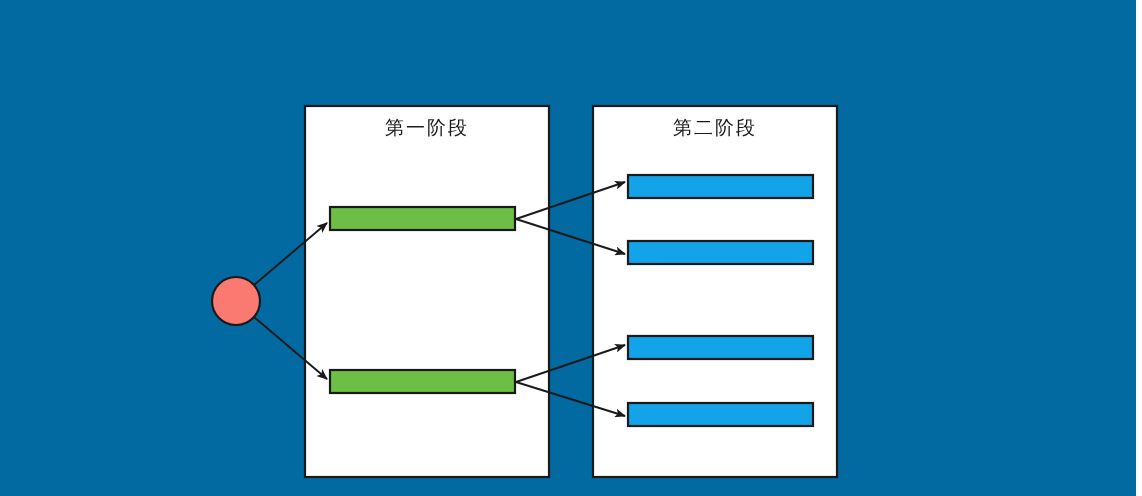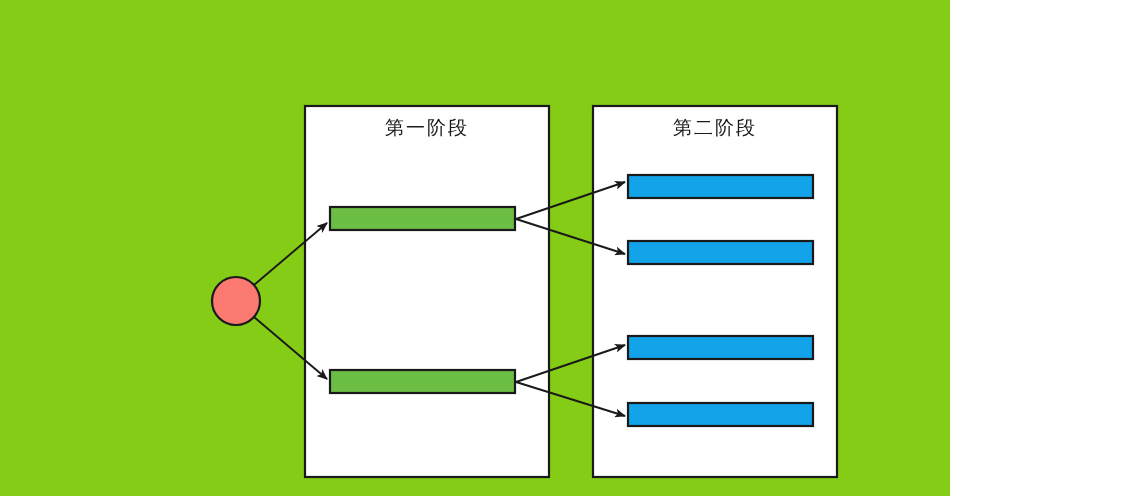--- a/index.html
+++ b/index.html
@@ -6,23 +6,23 @@
   html, body {
     margin: 0;
     padding: 0;
     background: #ffffff;
   }
   body {
     font-family: "DejaVu Sans", "Liberation Sans", sans-serif;
   }
   #canvas {
     position: relative;
-    width: 950px;
+    width: 1136px;
     height: 496px;
-    background: #84cc16;
+    background: #0369a1;
     overflow: hidden;
   }
   #diagram-svg {
     position: absolute;
     left: 0;
     top: 0;
     width: 1142px;
     height: 496px;
   }
   .stage-title {

